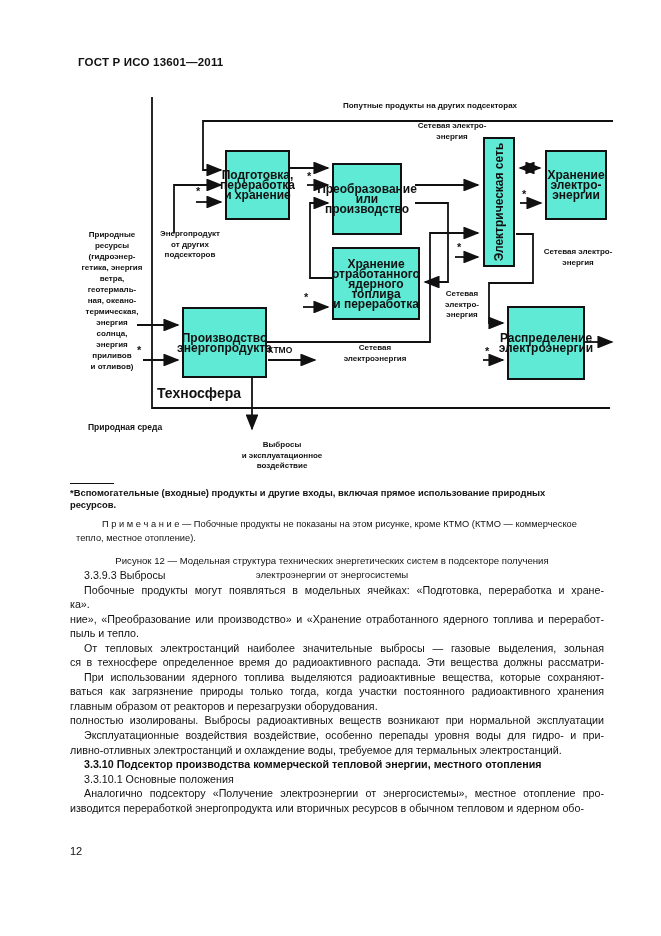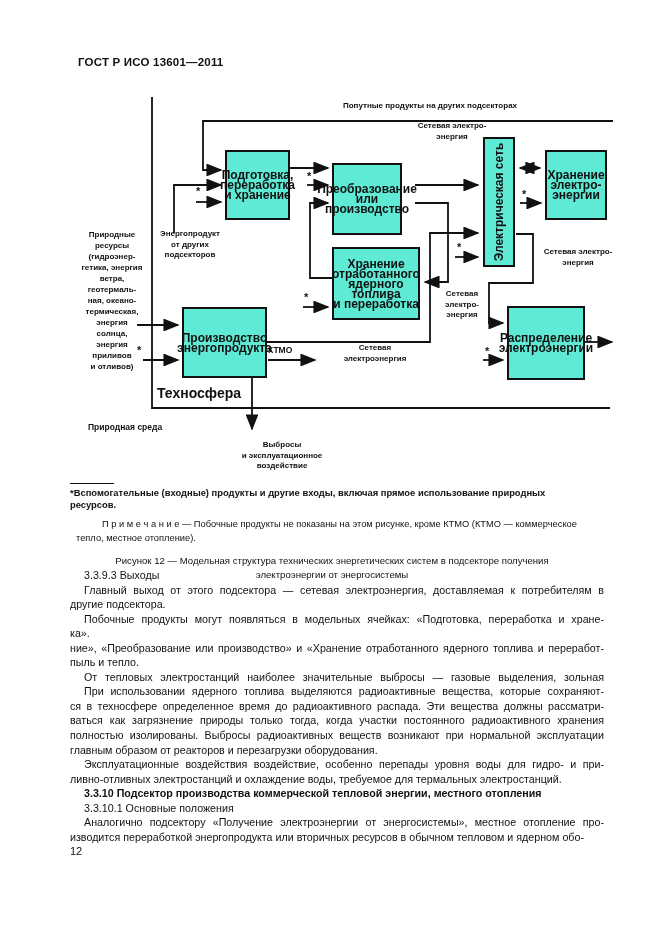--- a/index.html
+++ b/index.html
@@ -135,41 +135,37 @@
   <div class="fnrule"></div>
   <div class="footnote">*Вспомогательные (входные) продукты и другие входы, включая прямое использование природных ресурсов.</div>
   <div class="note">П р и м е ч а н и е — Побочные продукты не показаны на этом рисунке, кроме КТМО (КТМО — коммерческое
 тепло, местное отопление).</div>
   <div class="caption">Рисунок 12 — Модельная структура технических энергетических систем в подсекторе получения
 электроэнергии от энергосистемы</div>
 </div>
 
 <div class="bodytext">
     <div class="block">
-      <div class="line first last">3.3.9.3 Выходы</div>
-    </div>
-    <div class="block">
-      <div class="line first cont">Главный выход от этого подсектора — сетевая электроэнергия, доставляемая к потребителям в</div>
-      <div class="line last">другие подсектора.</div>
+      <div class="line first last">3.3.9.3 Выбросы</div>
     </div>
     <div class="block">
       <div class="line first cont">Побочные продукты могут появляться в модельных ячейках: «Подготовка, переработка и хране-</div>
       <div class="line last">ка».</div>
       <div class="line cont">ние», «Преобразование или производство» и «Хранение отработанного ядерного топлива и переработ-</div>
     </div>
     <div class="block">
       <div class="line last">пыль и тепло.</div>
       <div class="line first cont">От тепловых электростанций наиболее значительные выбросы — газовые выделения, зольная</div>
     </div>
     <div class="block">
+      <div class="line cont">ся в техносфере определенное время до радиоактивного распада. Эти вещества должны рассматри-</div>
       <div class="line first cont">При использовании ядерного топлива выделяются радиоактивные вещества, которые сохраняют-</div>
-      <div class="line cont">ся в техносфере определенное время до радиоактивного распада. Эти вещества должны рассматри-</div>
       <div class="line cont">ваться как загрязнение природы только тогда, когда участки постоянного радиоактивного хранения</div>
+      <div class="line last">главным образом от реакторов и перезагрузки оборудования.</div>
       <div class="line cont">полностью изолированы. Выбросы радиоактивных веществ возникают при нормальной эксплуатации</div>
-      <div class="line last">главным образом от реакторов и перезагрузки оборудования.</div>
     </div>
     <div class="block">
       <div class="line first cont">Эксплуатационные воздействия воздействие, особенно перепады уровня воды для гидро- и при-</div>
       <div class="line last">ливно-отливных электростанций и охлаждение воды, требуемое для термальных электростанций.</div>
     </div>
     <div class="block bold">
       <div class="line first last">3.3.10 Подсектор производства коммерческой тепловой энергии, местного отопления</div>
     </div>
     <div class="block">
       <div class="line first last">3.3.10.1 Основные положения</div>

